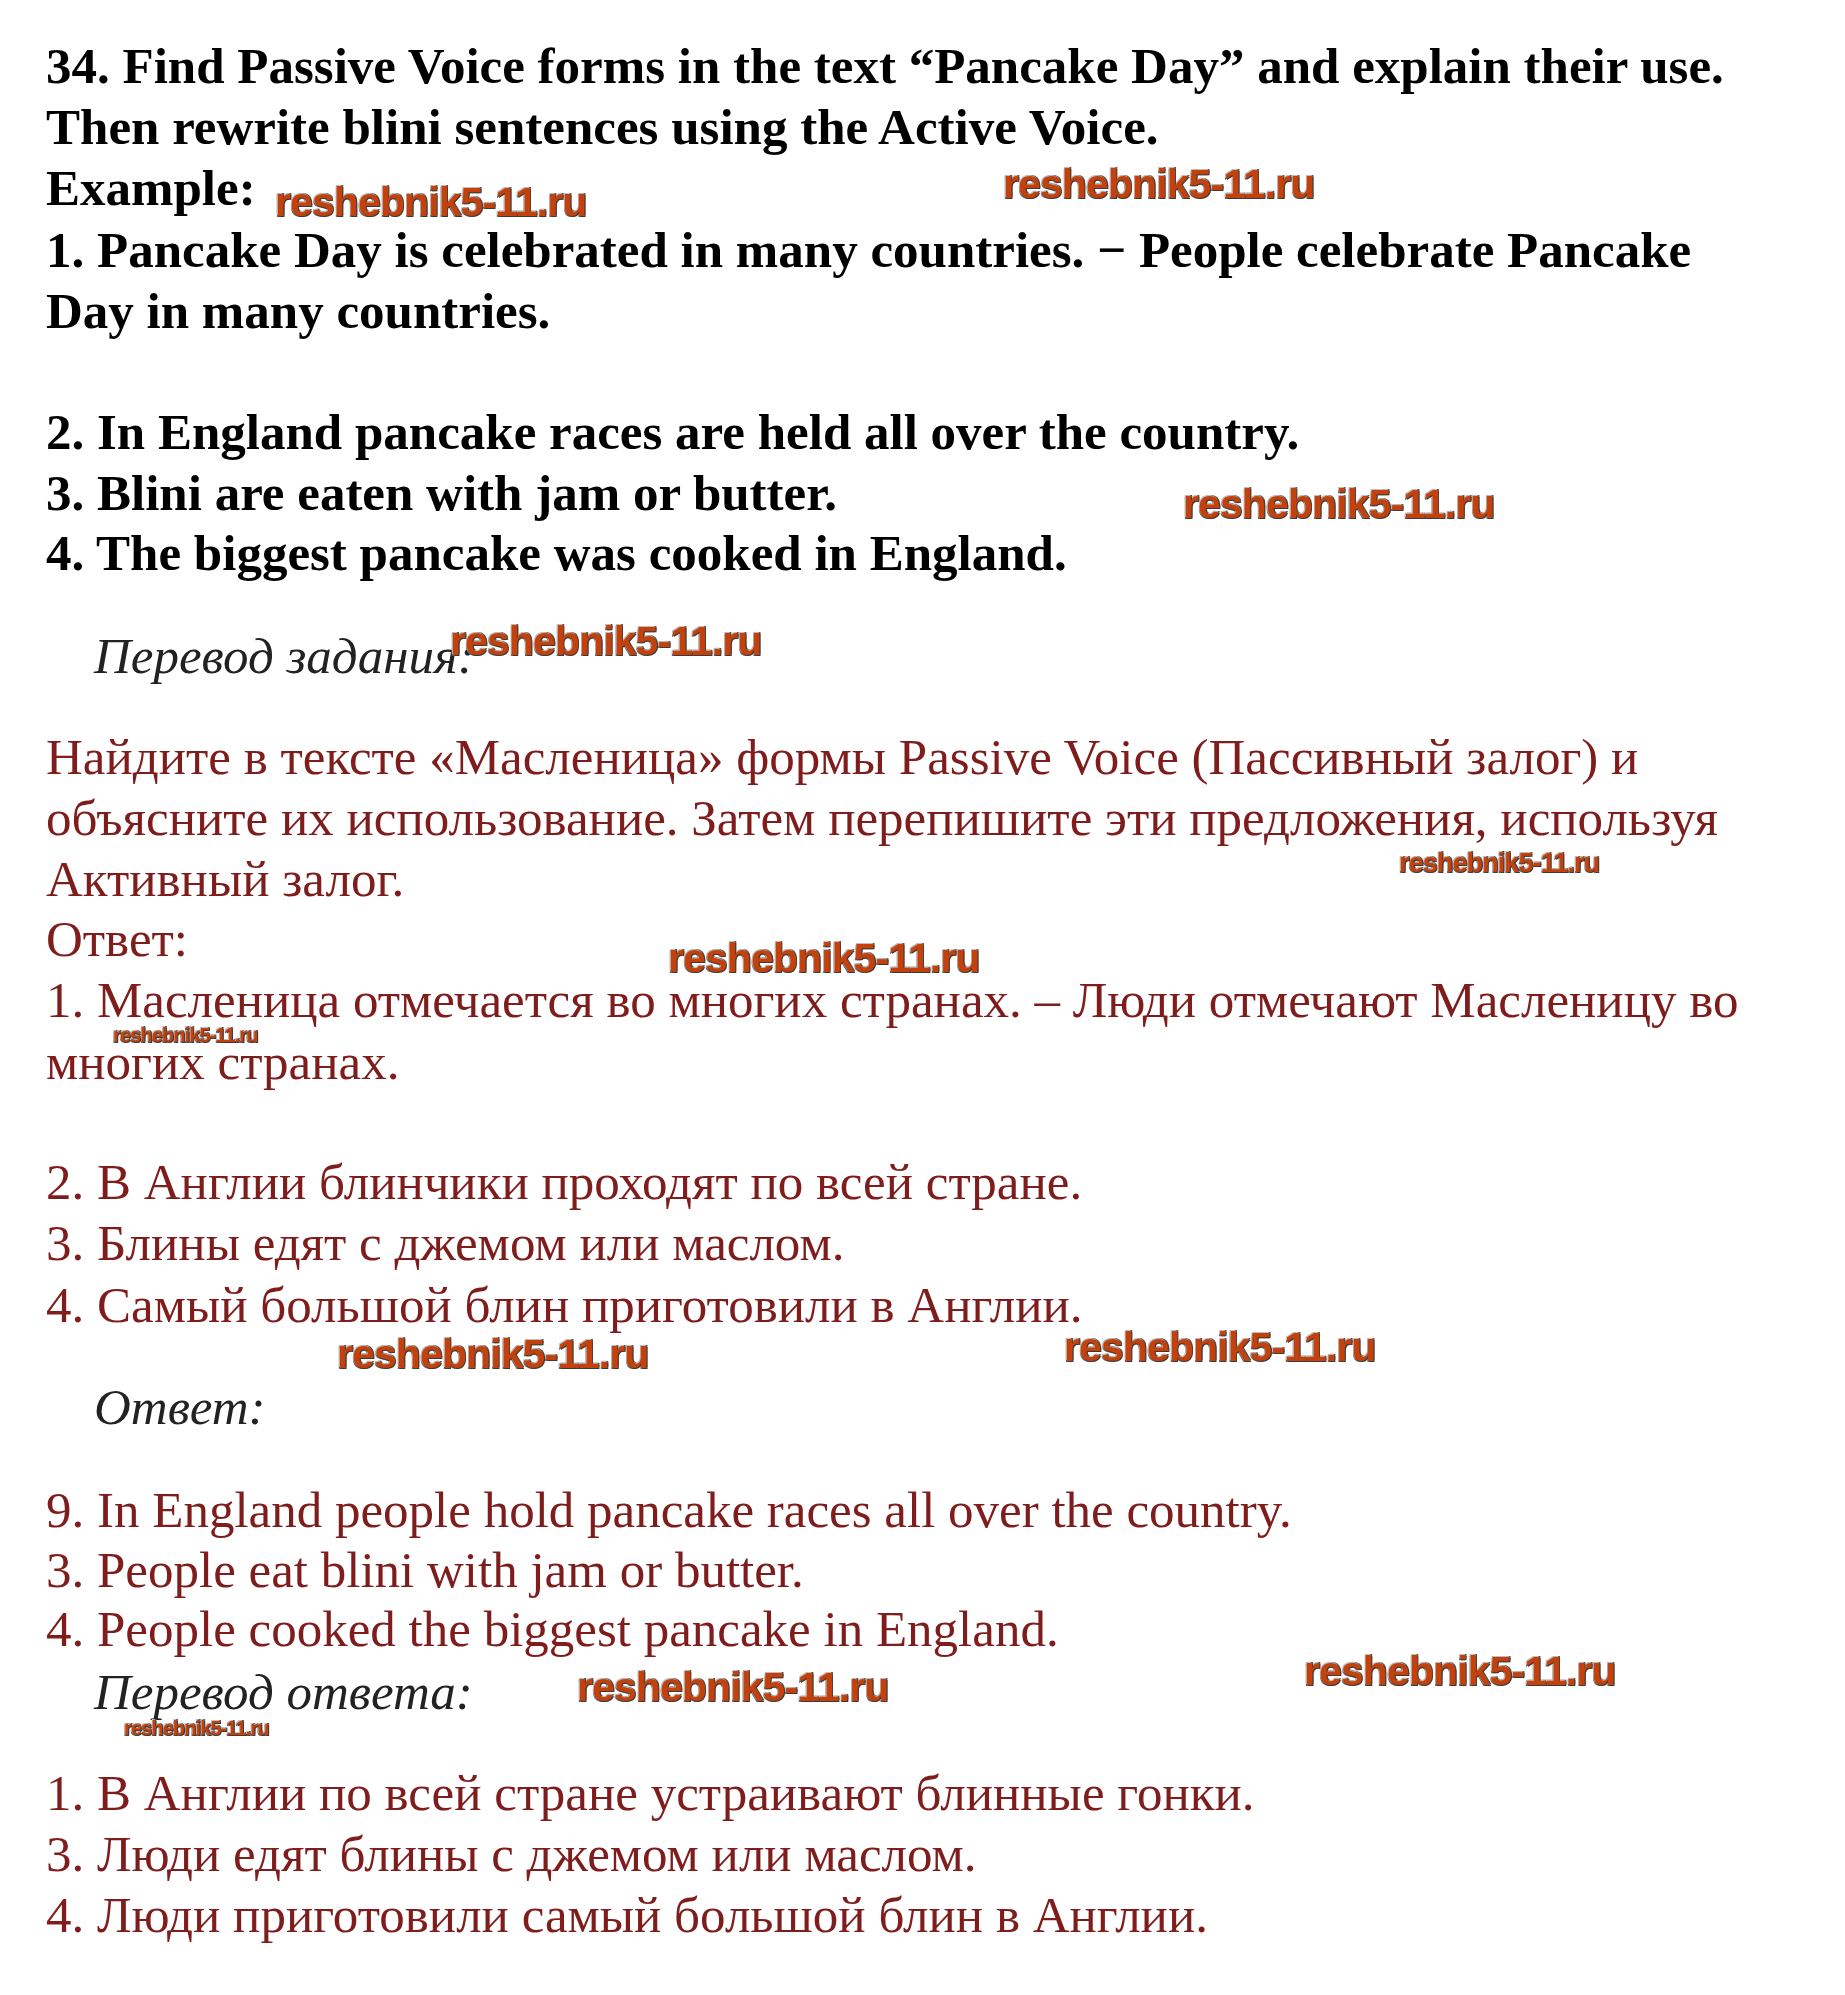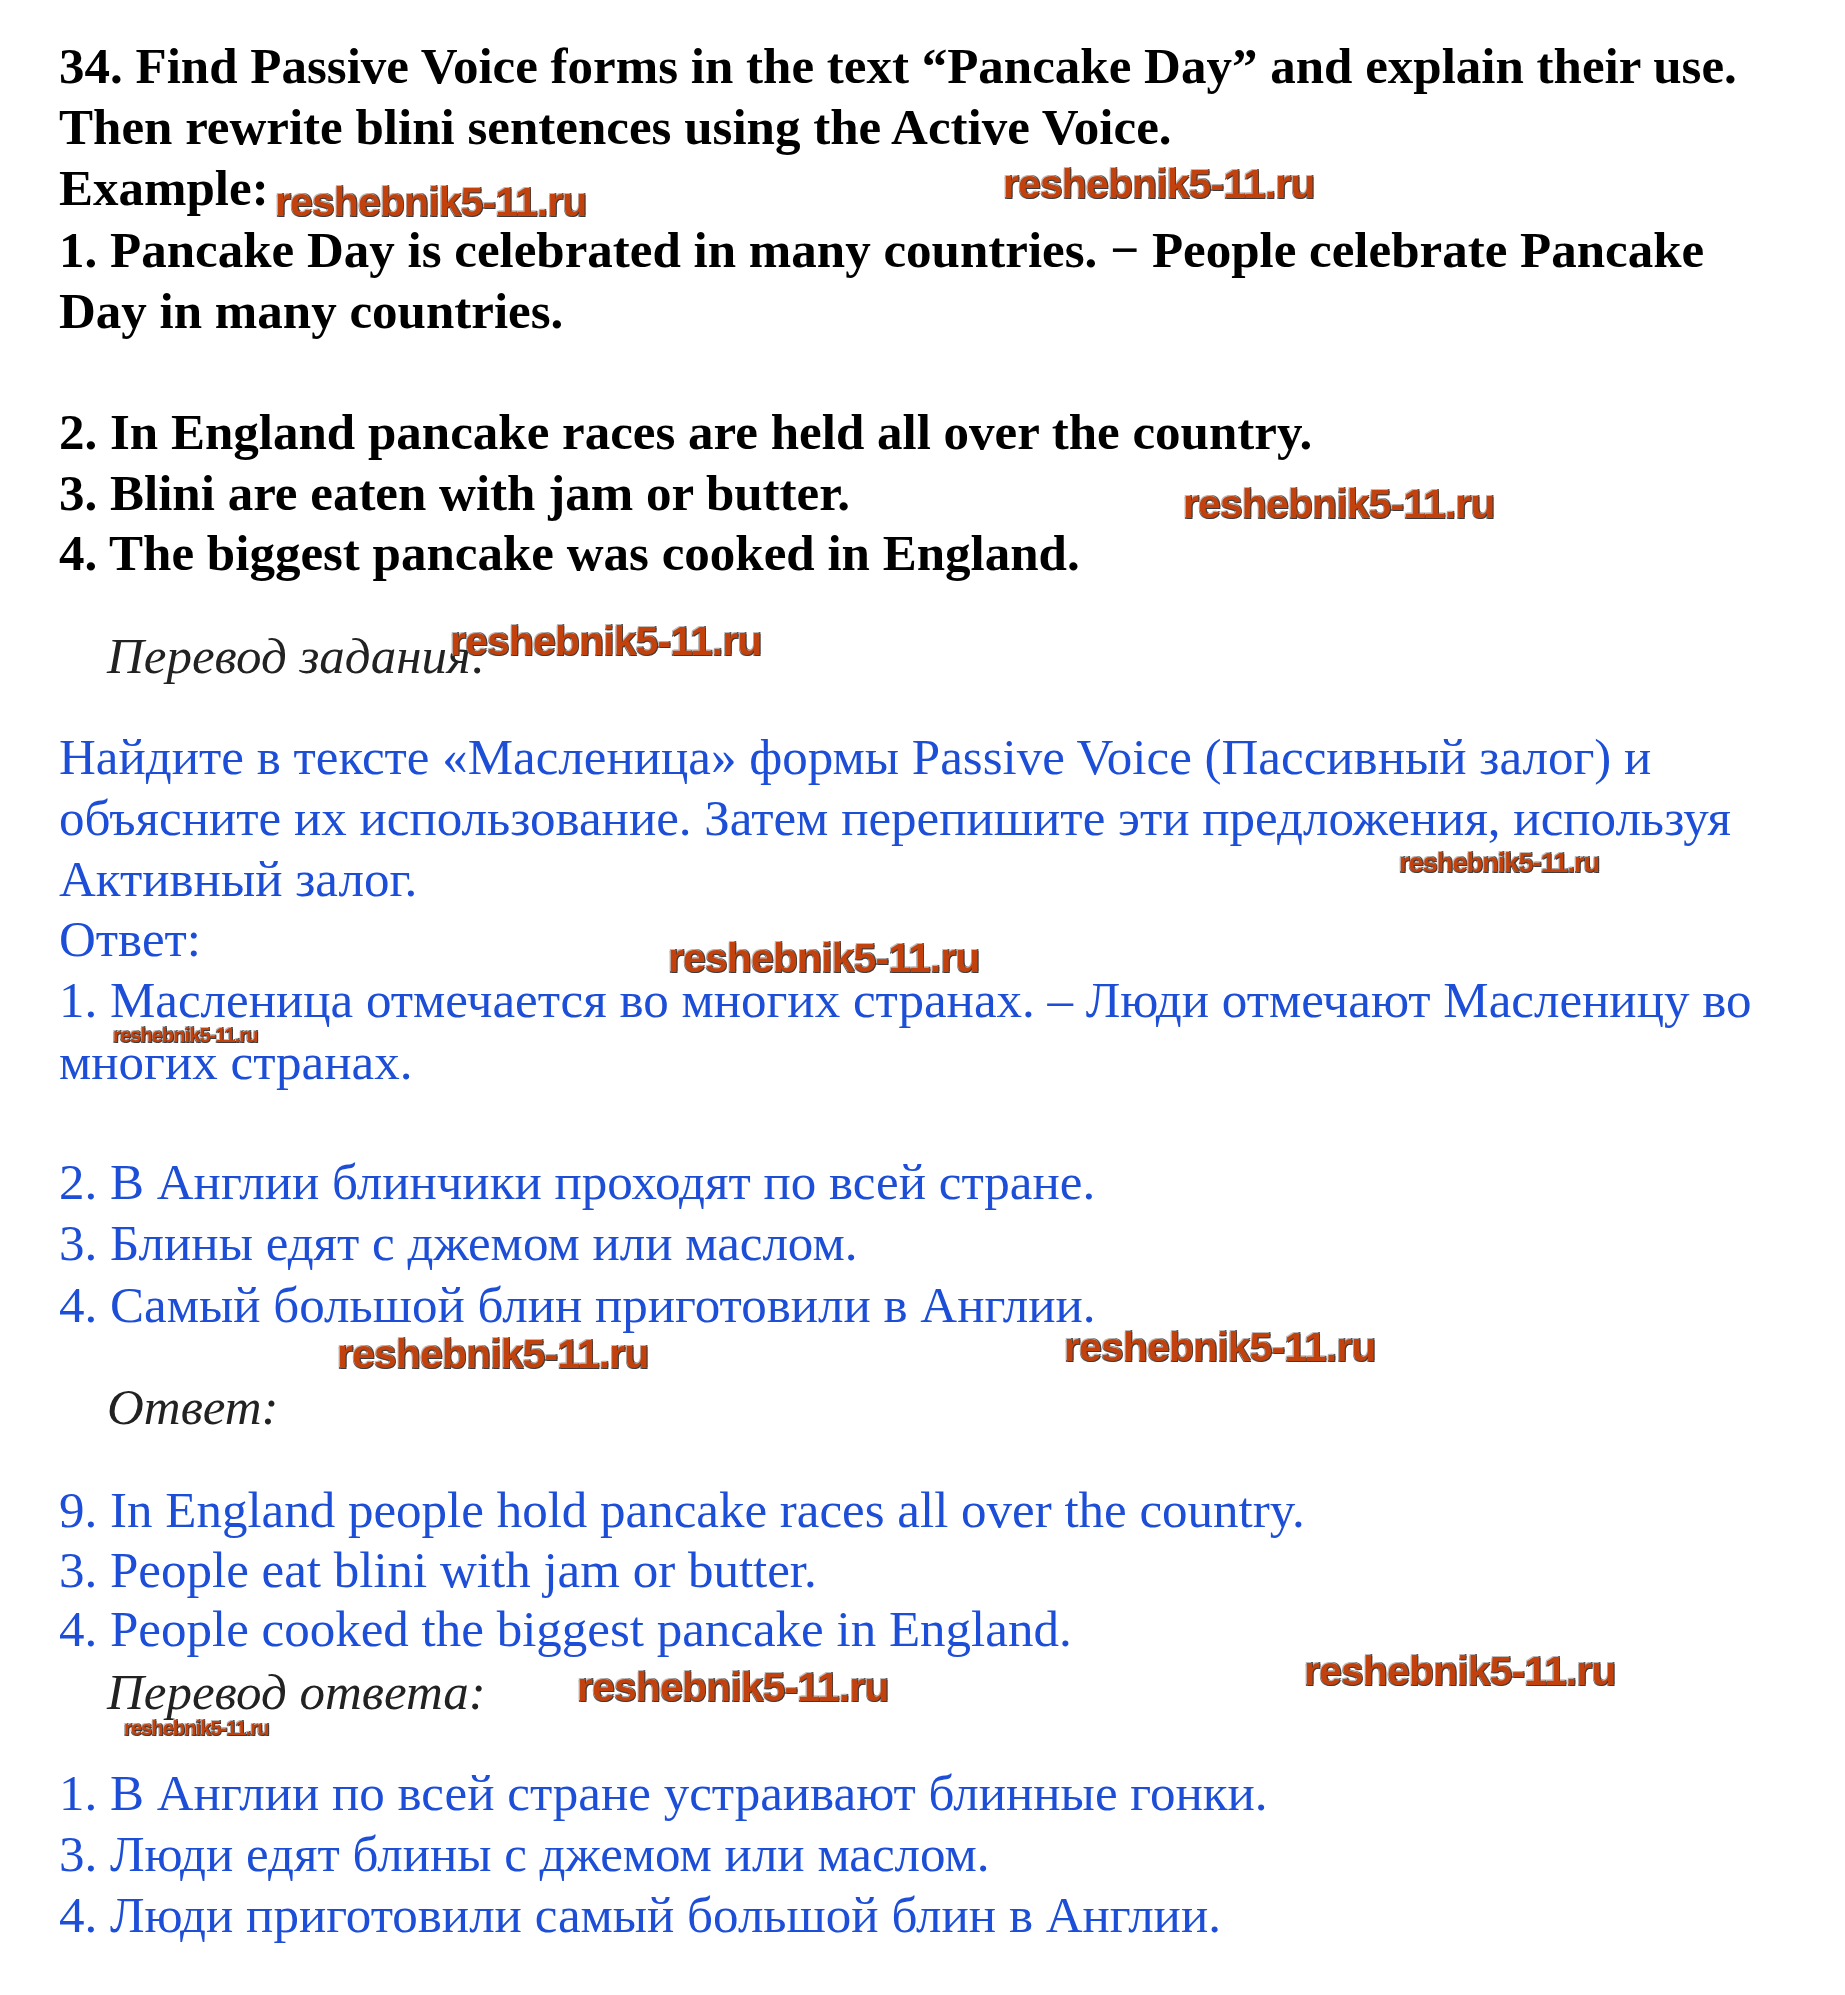--- a/index.html
+++ b/index.html
@@ -1,21 +1,21 @@
 <!DOCTYPE html>
 <html style="font-size:14.4px"><head>
 <meta charset="utf-8">
 <style>
   html, body { margin: 0; padding: 0; background: #ffffff; }
   body { width: 1845px; height: 1995px; position: relative; overflow: hidden;
          font-family: "Liberation Serif", "DejaVu Serif", serif; color: #000; }
-  .line { position: absolute; left: 59px; white-space: nowrap; font-size: 51px; line-height: 61px; text-align: right; }
+  .line { position: absolute; left: 46px; white-space: nowrap; font-size: 51px; line-height: 61px; text-align: right; }
   .bold { font-weight: bold; }
   .italic { font-style: italic; color: #222; margin-left: 48px; }
-  .reg { color: #1d4ed8; }
+  .reg { color: #7f1d1d; }
   .wm { position: absolute; white-space: nowrap; font-family: Liberation Sans, sans-serif; font-weight: bold;
         color: #c2410c; letter-spacing: -0.9px;
         text-shadow: 0.9px 0.9px 0 #3a3a3a, -0.9px -0.9px 0 #bdbdbd, 0.9px -0.9px 0 #555, -0.9px 0.9px 0 #666; }
   .wm.big { font-size: 41px; line-height: 45px; }
   .wm.mid { font-size: 27px; line-height: 31px; }
   .wm.small { font-size: 20px; line-height: 23.4px; }
 </style>
 </head>
 <body>
 

